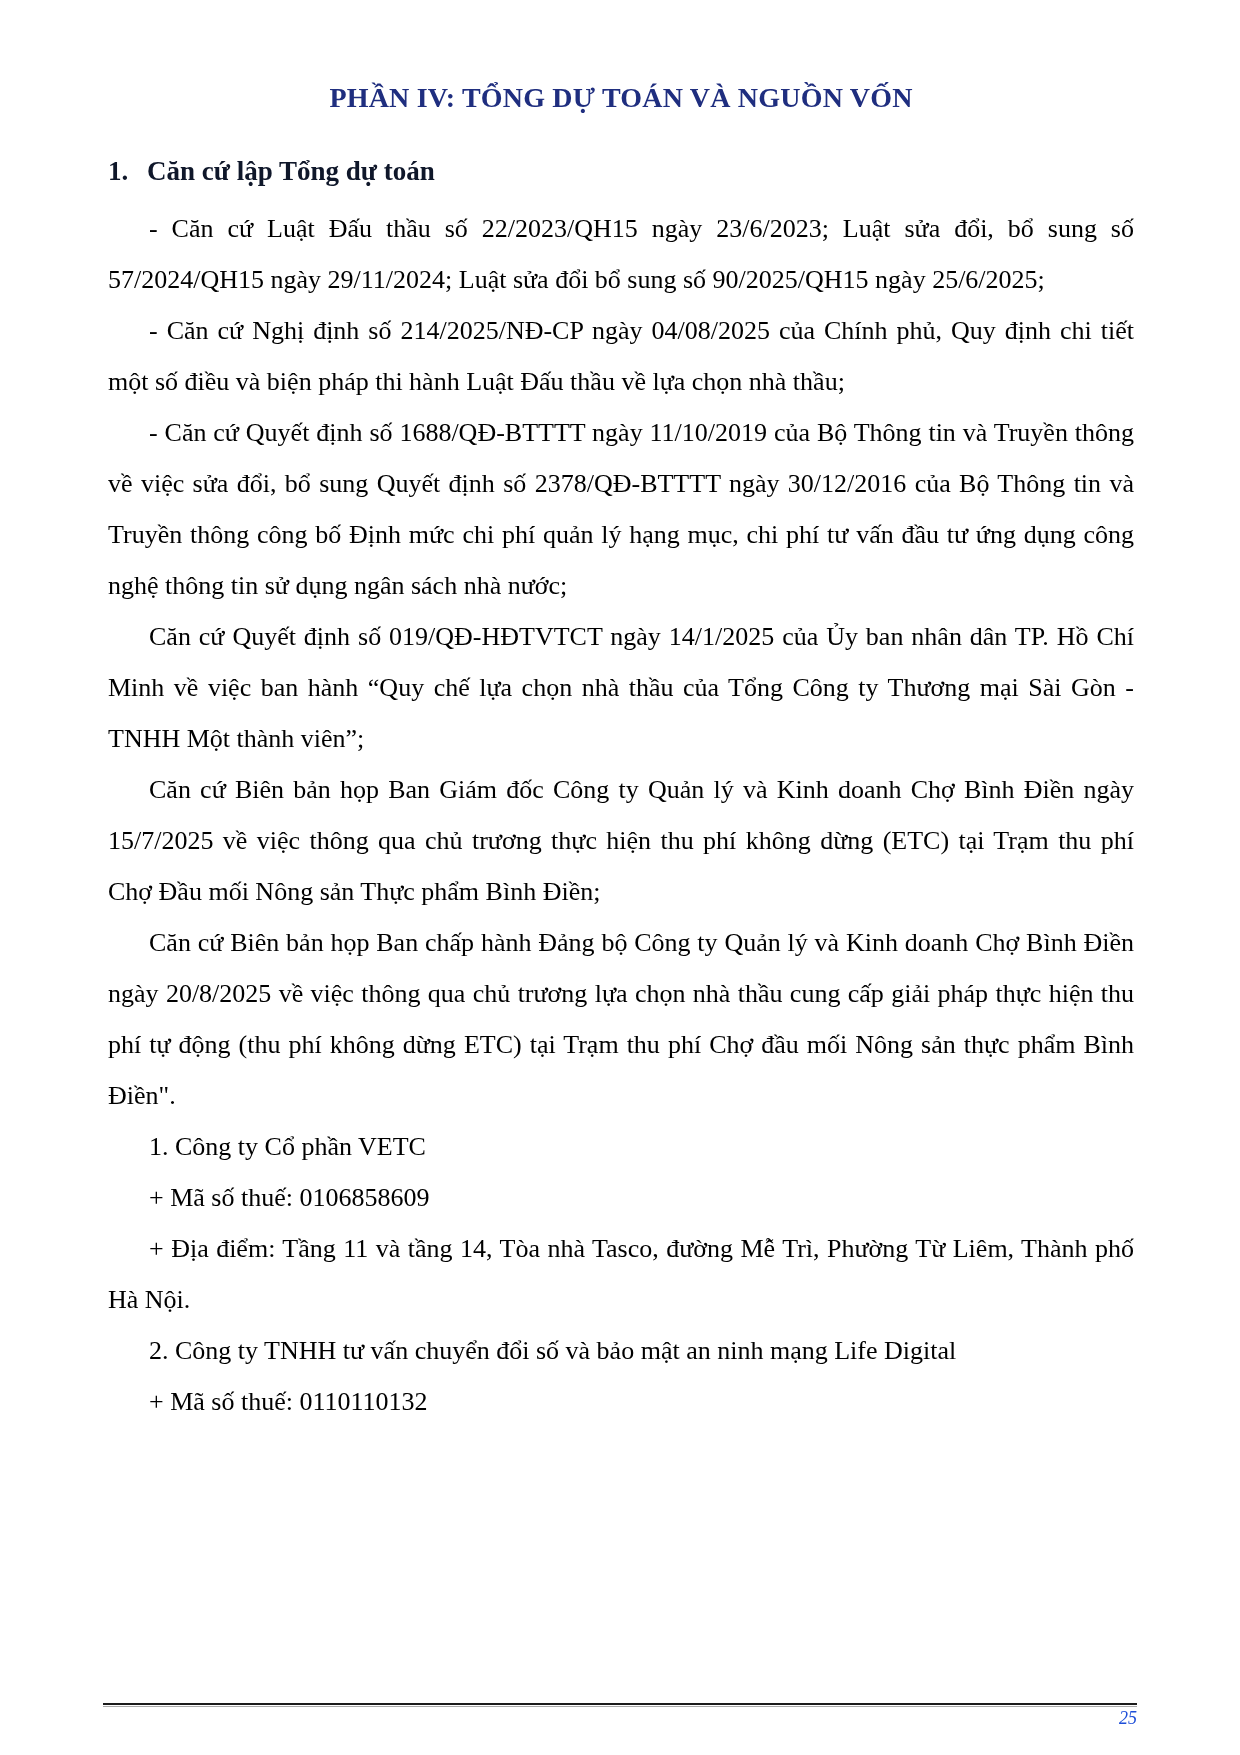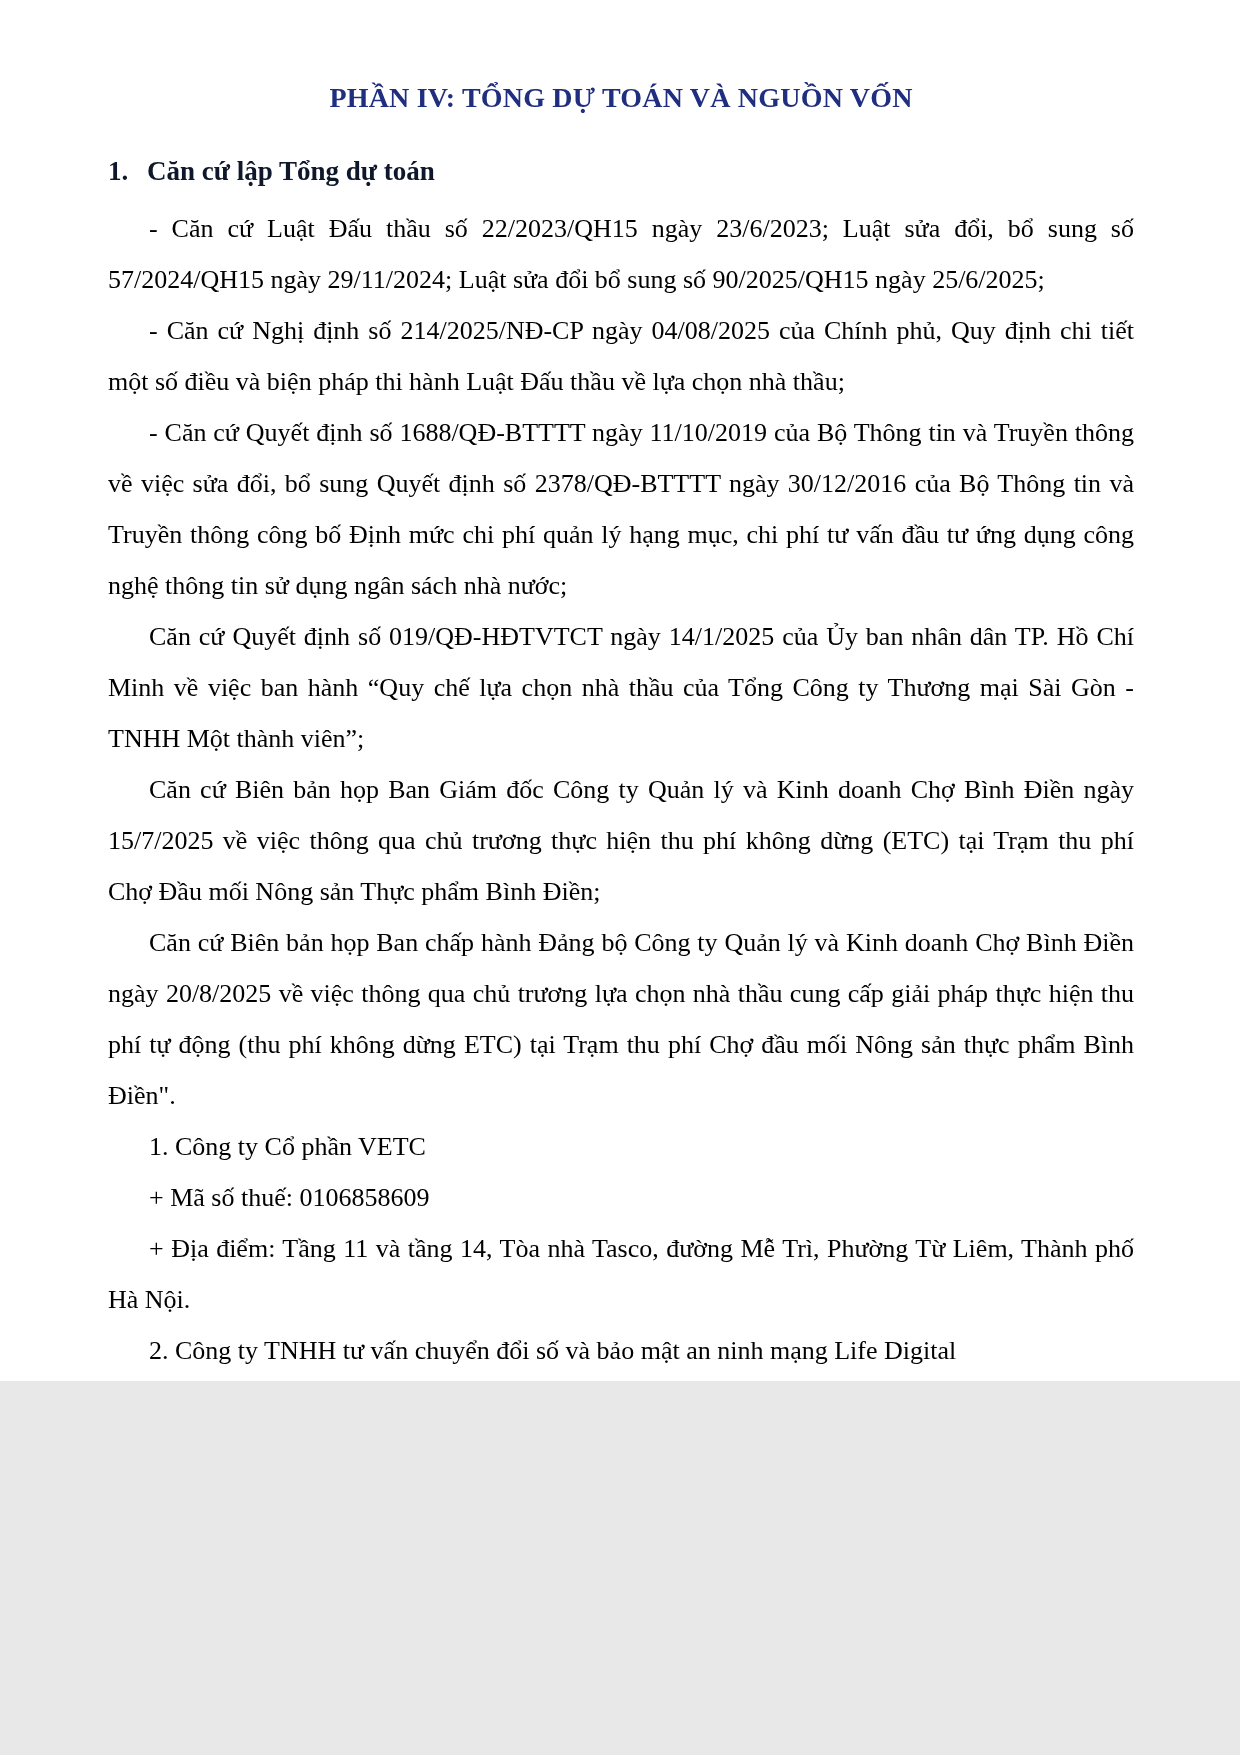--- a/index.html
+++ b/index.html
@@ -1,20 +1,20 @@
 <!DOCTYPE html>
 <html><head>
 <meta charset="utf-8">
 <style>
   * { box-sizing: border-box; }
   html, body { margin: 0; padding: 0; background: #e8e8e8; }
   .page {
     position: relative;
     width: 1240px;
-    height: 1381px;
+    height: 1755px;
     margin: 0 auto;
     background: #ffffff;
     overflow: hidden;
     font-family: "Liberation Serif", "DejaVu Serif", serif;
     color: #000000;
   }
   .content {
     position: absolute;
     left: 108px;
     top: 80px;
@@ -65,21 +65,21 @@
     height: 0;
     border-top: 1px solid #aaaaaa;
   }
   .page-number {
     position: absolute;
     top: 1708px;
     right: 103px;
     font-size: 18px;
     font-style: italic;
     line-height: 20px;
-    color: #14532d;
+    color: #1d4ed8;
   }
 </style>
 </head>
 <body>
 
 <div class="page">
   <div class="content">
 
     <h1 class="doc-title">PHẦN IV: TỔNG DỰ TOÁN VÀ NGUỒN VỐN</h1>
 

